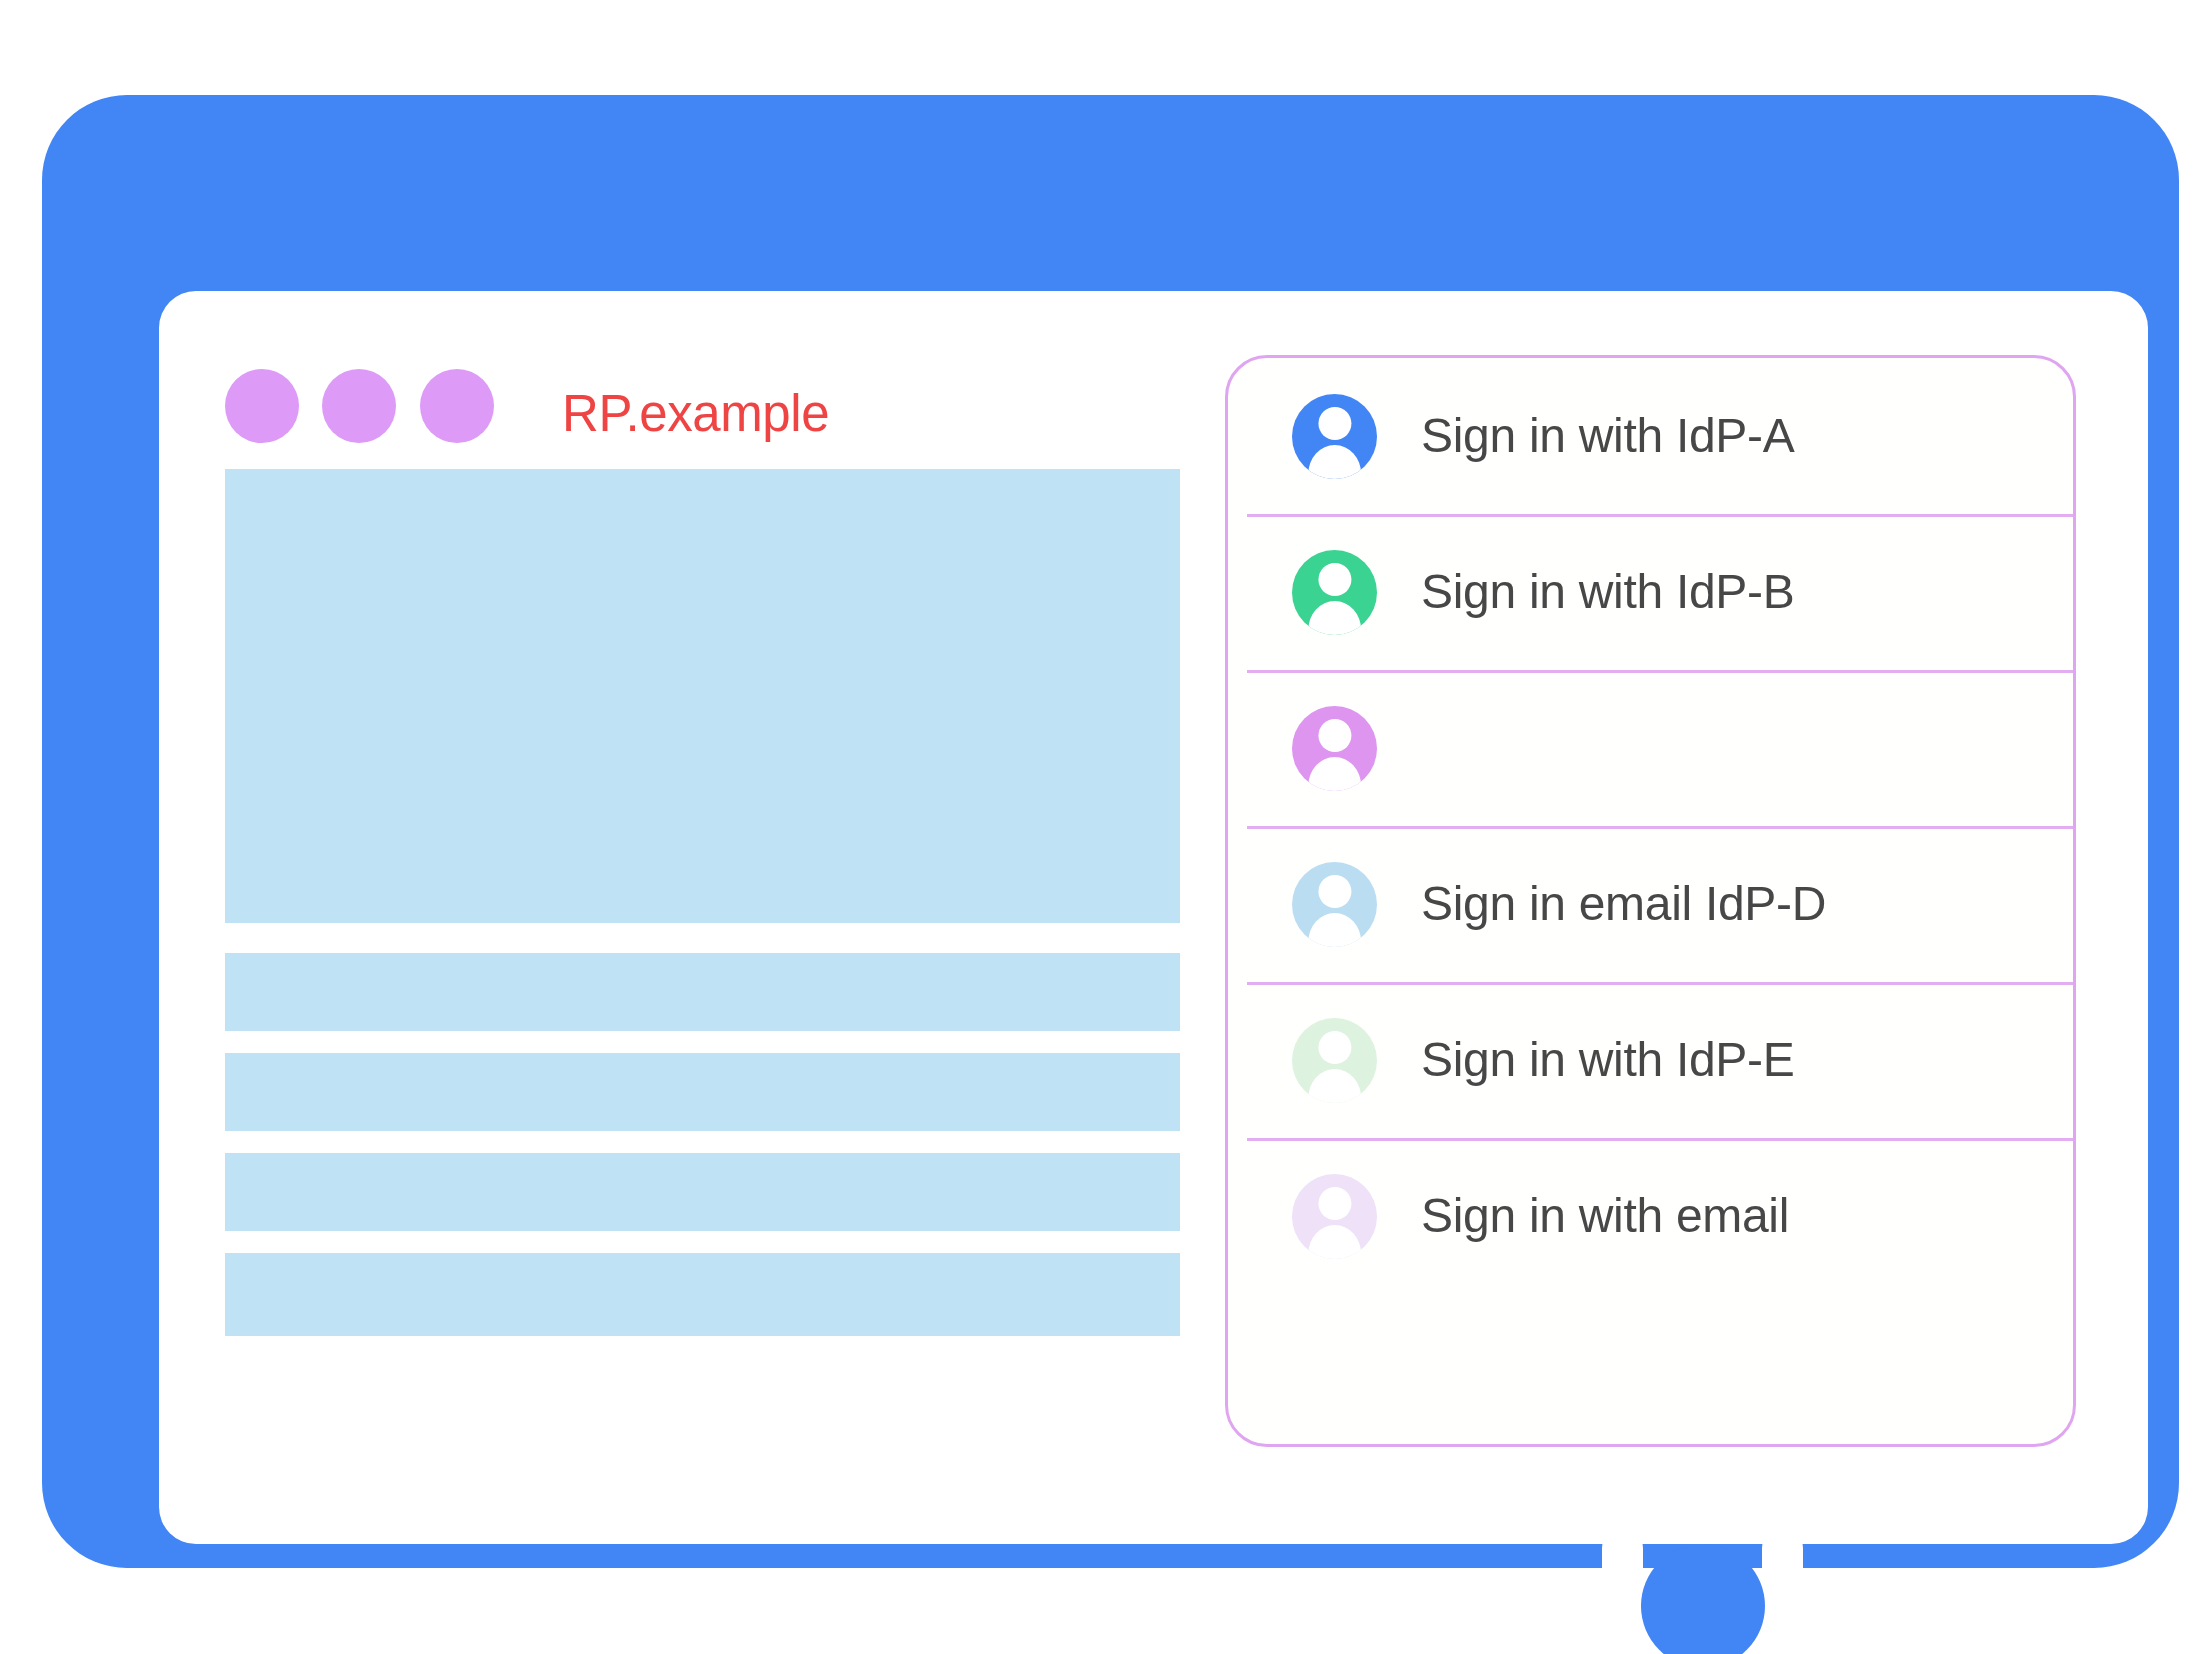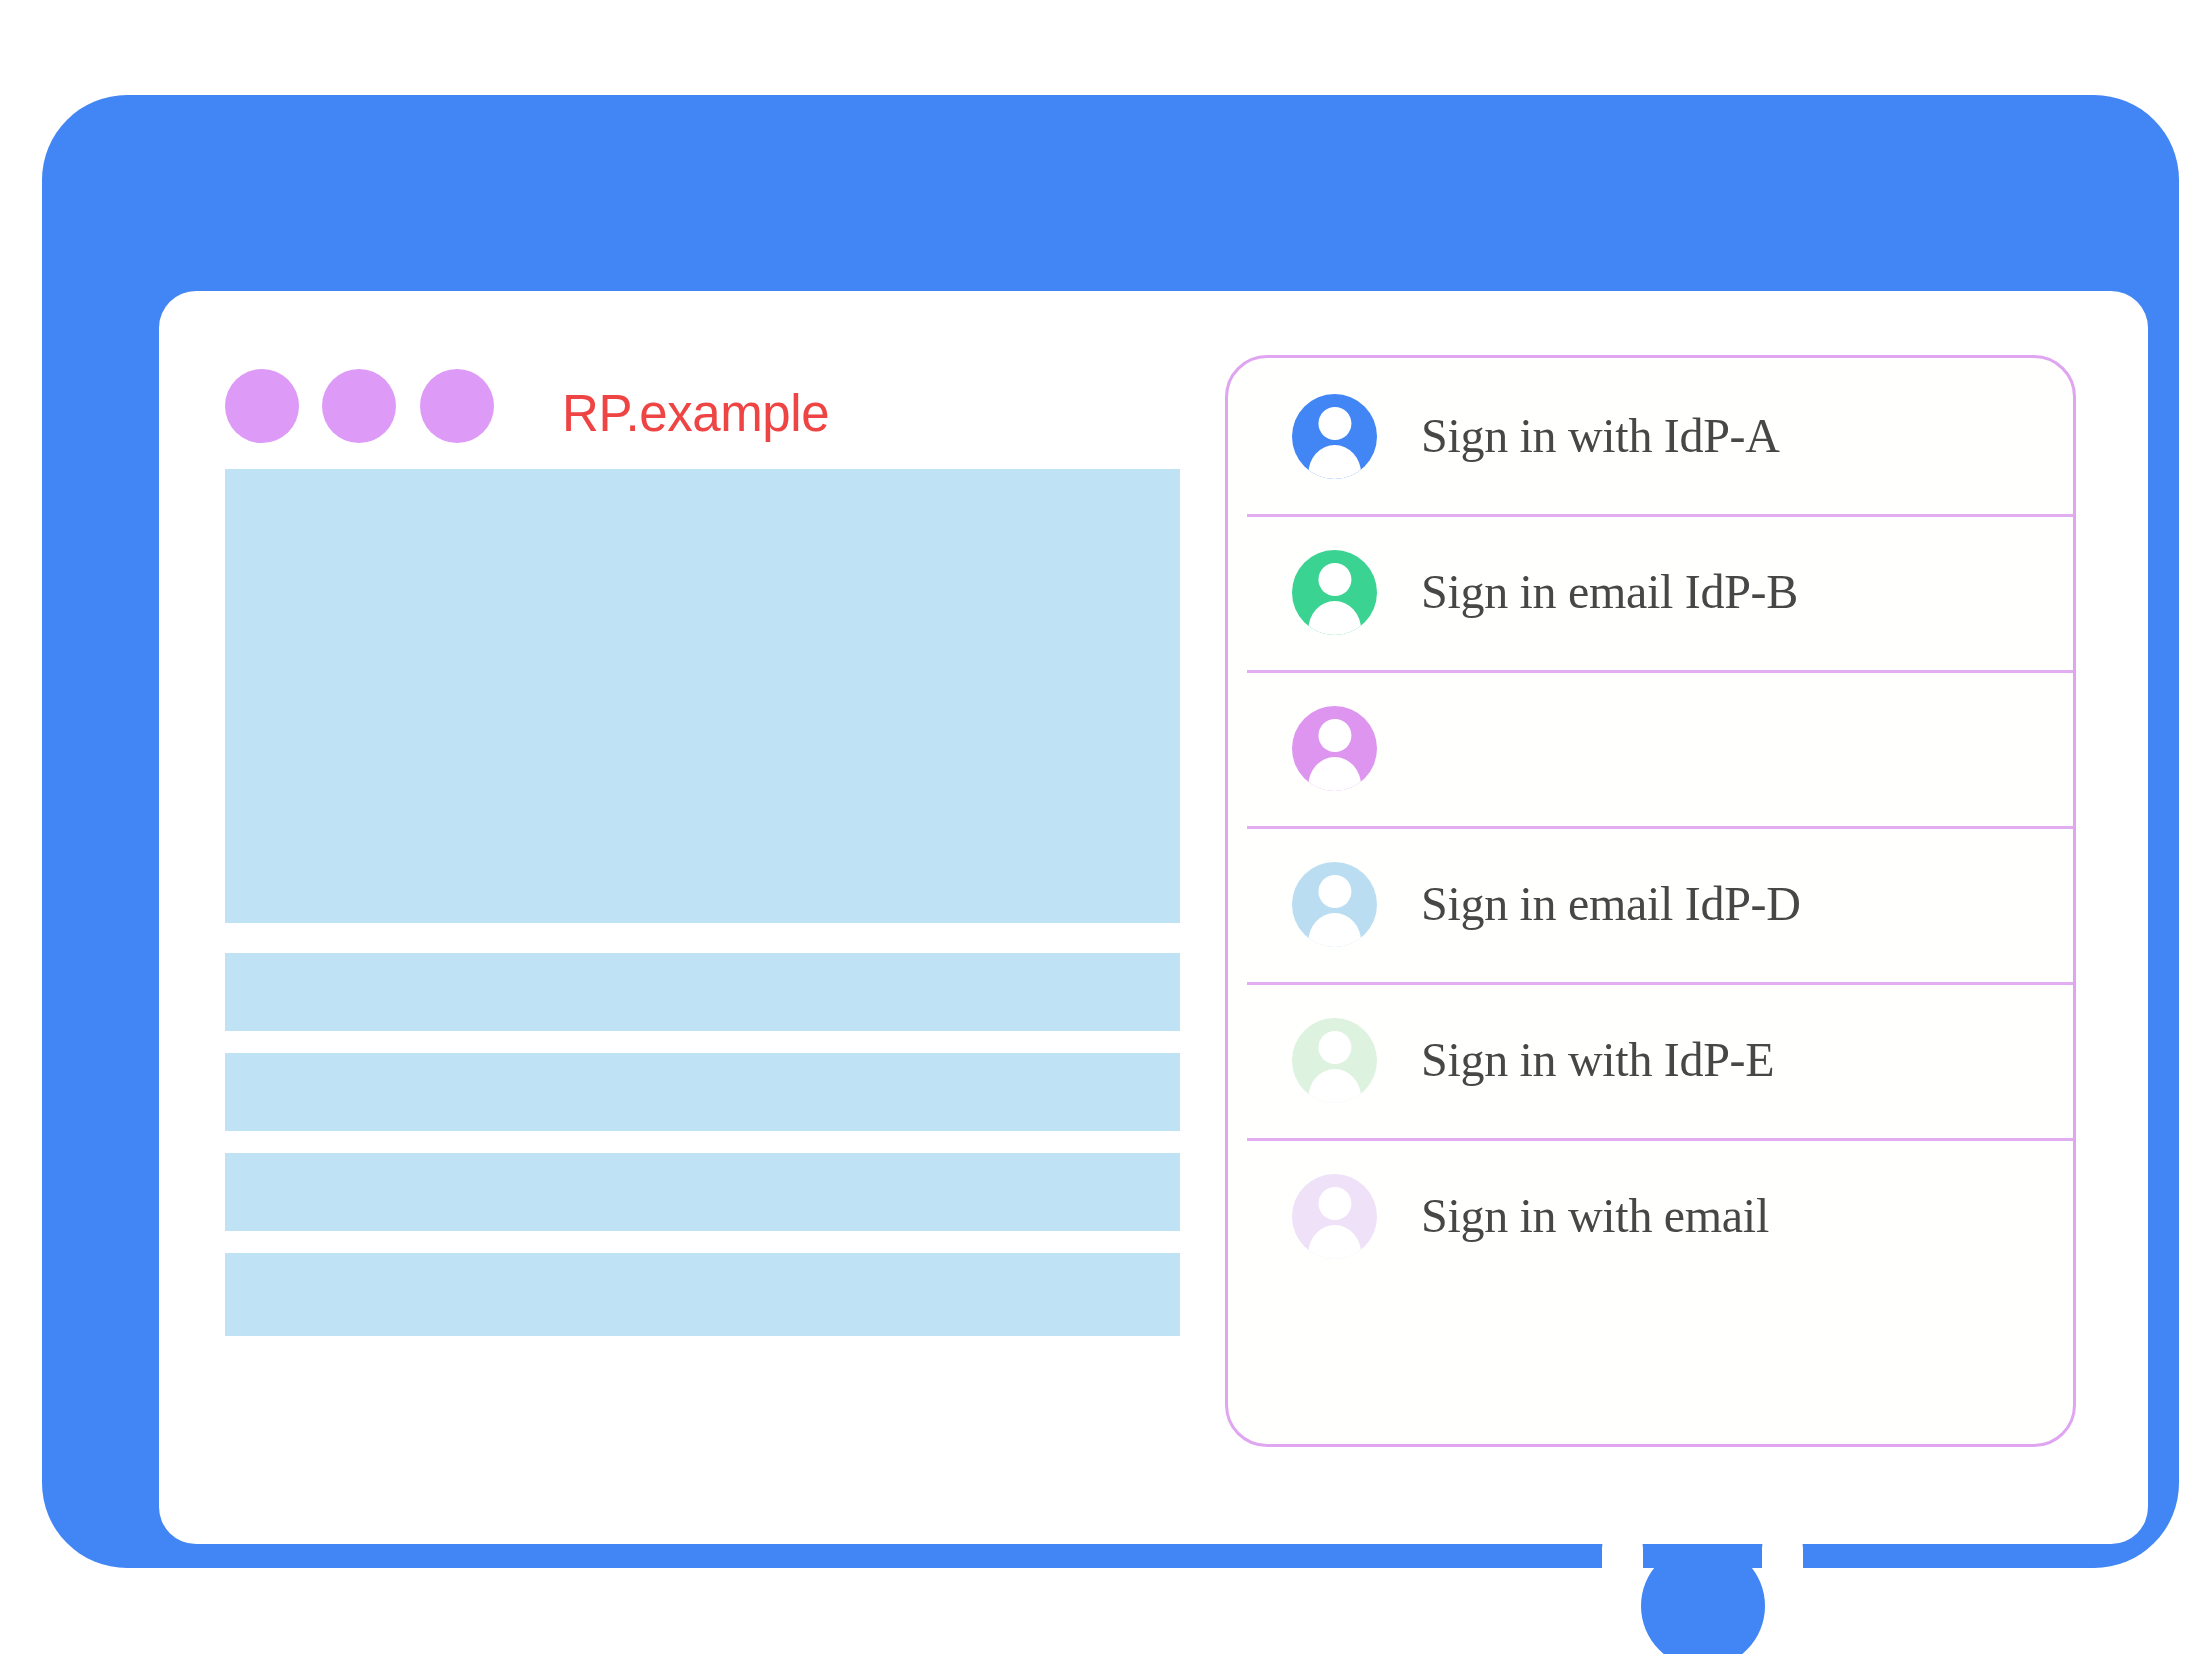--- a/index.html
+++ b/index.html
@@ -120,21 +120,20 @@
     border: 3.5px solid #E0A5F0;
     border-radius: 42px;
     background: #FFFFFE;
     overflow: hidden;
   }
 
   .signin-list {
     position: relative;
     width: 100%;
     height: 100%;
-    font-family: Liberation Serif, serif;
   }
 
   .signin-row {
     position: relative;
     display: flex;
     align-items: center;
     height: 156px;
     padding-left: 64px;
   }
   .signin-row + .signin-row::before {
@@ -216,21 +215,21 @@
                 <span class="head"></span>
                 <span class="body"></span>
               </span>
               <span class="signin-label">Sign in with IdP-A</span>
             </div>
             <div class="signin-row">
               <span class="avatar" style="background: rgb(59, 211, 146);">
                 <span class="head"></span>
                 <span class="body"></span>
               </span>
-              <span class="signin-label">Sign in email IdP-B</span>
+              <span class="signin-label">Sign in with IdP-B</span>
             </div>
             <div class="signin-row">
               <span class="avatar" style="background: rgb(221, 149, 240);">
                 <span class="head"></span>
                 <span class="body"></span>
               </span>
             </div>
             <div class="signin-row">
               <span class="avatar" style="background: rgb(187, 221, 242);">
                 <span class="head"></span>

